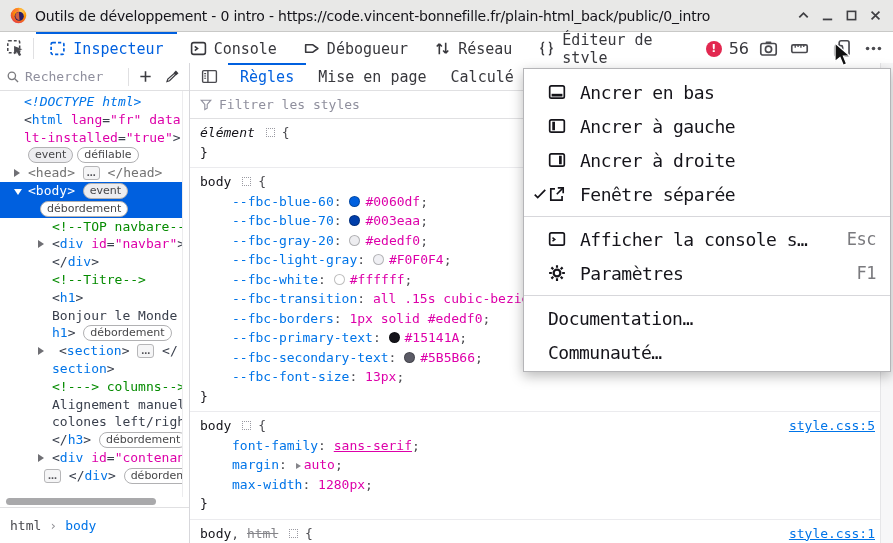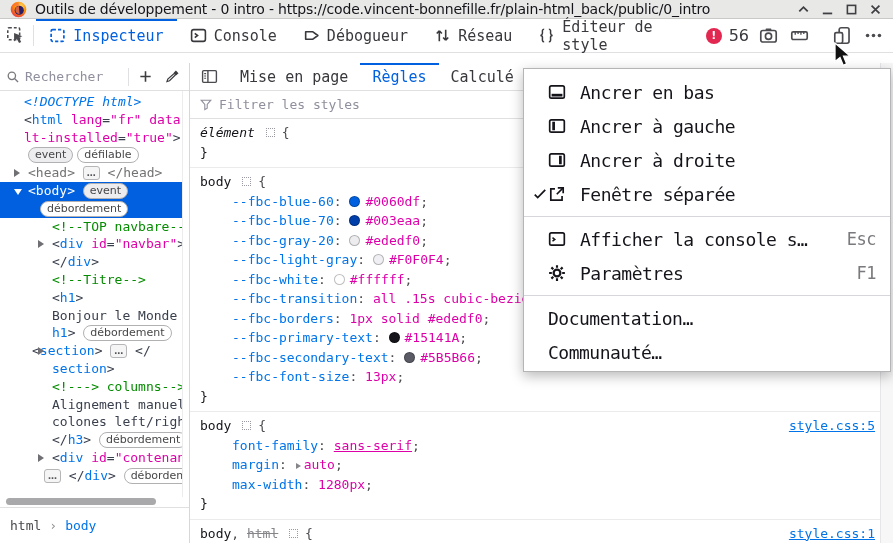--- a/index.html
+++ b/index.html
@@ -1,20 +1,20 @@
 <!DOCTYPE html>
 <html><head>
 <meta charset="utf-8">
 <style>
 *{margin:0;padding:0;box-sizing:border-box}
 html,body{width:893px;height:543px}
 body{position:relative;overflow:hidden;background:#fff;font-family:"DejaVu Sans",sans-serif;-webkit-font-smoothing:antialiased}
 svg{display:block}
 
-.titlebar{height:19px;background:#e8e8e7;border-bottom:1px solid #c9c9c7;display:flex;align-items:center;padding:0 10px;gap:8px}
+.titlebar{height:32px;background:#e8e8e7;border-bottom:1px solid #c9c9c7;display:flex;align-items:center;padding:0 10px;gap:8px}
 .fx-icon{width:17px;height:17px;flex:0 0 auto}
 .title{font-size:14px;color:#15141a;white-space:nowrap;overflow:hidden;letter-spacing:-.2px}
 .win-controls{display:flex;gap:9px;margin-left:auto;align-items:center}
 .wbtn{width:15px;height:15px;color:#3f3f43}
 .wbtn svg{width:100%;height:100%}
 
 .toolbar{height:34px;border-bottom:1px solid #e0e0e2;display:flex;align-items:stretch;background:#fff}
 .tbtn{width:32px;display:flex;align-items:center;justify-content:center;color:#4a4a4f}
 .tbtn svg{width:19px;height:19px}
 .tb-sep{width:1px;background:#e0e0e2;margin:6px 2px}
@@ -262,21 +262,21 @@
         <div class="trow" style="padding-left: 28px;"><span class="exp c" style="left: 14px;"></span><span class="sg-gray">&lt;head&gt; </span><span class="dots">…</span><span class="sg-gray"> &lt;/head&gt;</span></div>
         <div class="trow sel" style="padding-left: 28px;"><span class="exp o" style="left: 14px;"></span><span class="sg-brk">&lt;</span><span class="sg-tag">body</span><span class="sg-brk">&gt;</span><span class="sg-txt"> </span><span class="badge gray">event</span></div>
         <div class="trow sel" style="padding-left: 40px;"><span class="badge">débordement</span></div>
         <div class="trow" style="padding-left: 52px;"><span class="sg-com">&lt;!--TOP navbare--</span></div>
         <div class="trow" style="padding-left: 52px;"><span class="exp c" style="left: 38px;"></span><span class="sg-brk">&lt;</span><span class="sg-tag">div</span><span class="sg-txt"> </span><span class="sg-attr">id</span><span class="sg-brk">=</span><span class="sg-val">"navbar"</span><span class="sg-brk">&gt;</span></div>
         <div class="trow" style="padding-left: 52px;"><span class="sg-brk">&lt;/</span><span class="sg-tag">div</span><span class="sg-brk">&gt;</span></div>
         <div class="trow" style="padding-left: 52px;"><span class="sg-com">&lt;!--Titre--&gt;</span></div>
         <div class="trow" style="padding-left: 52px;"><span class="sg-brk">&lt;</span><span class="sg-tag">h1</span><span class="sg-brk">&gt;</span></div>
         <div class="trow" style="padding-left: 52px;"><span class="sg-txt">Bonjour le Monde</span></div>
         <div class="trow" style="padding-left: 52px;"><span class="sg-tag">h1</span><span class="sg-brk">&gt;</span><span class="sg-txt"> </span><span class="badge">débordement</span></div>
-        <div class="trow" style="padding-left: 32px;"><span class="exp c" style="left: 38px;"></span><span class="sg-brk">&lt;</span><span class="sg-tag">section</span><span class="sg-brk">&gt;</span><span class="sg-txt"> </span><span class="dots">…</span><span class="sg-txt"> </span><span class="sg-brk">&lt;/</span></div>
+        <div class="trow" style="padding-left: 59px;"><span class="exp c" style="left: 38px;"></span><span class="sg-brk">&lt;</span><span class="sg-tag">section</span><span class="sg-brk">&gt;</span><span class="sg-txt"> </span><span class="dots">…</span><span class="sg-txt"> </span><span class="sg-brk">&lt;/</span></div>
         <div class="trow" style="padding-left: 52px;"><span class="sg-tag">section</span><span class="sg-brk">&gt;</span></div>
         <div class="trow" style="padding-left: 52px;"><span class="sg-com">&lt;!---&gt; columns--&gt;</span></div>
         <div class="trow" style="padding-left: 52px;"><span class="sg-txt">Alignement manuel</span></div>
         <div class="trow" style="padding-left: 52px;"><span class="sg-txt">colones left/righ</span></div>
         <div class="trow" style="padding-left: 52px;"><span class="sg-brk">&lt;/</span><span class="sg-tag">h3</span><span class="sg-brk">&gt;</span><span class="sg-txt"> </span><span class="badge">débordement</span></div>
         <div class="trow" style="padding-left: 52px;"><span class="exp c" style="left: 38px;"></span><span class="sg-brk">&lt;</span><span class="sg-tag">div</span><span class="sg-txt"> </span><span class="sg-attr">id</span><span class="sg-brk">=</span><span class="sg-val">"contenan</span></div>
         <div class="trow" style="padding-left: 44px;"><span class="dots">…</span><span class="sg-txt"> </span><span class="sg-brk">&lt;/</span><span class="sg-tag">div</span><span class="sg-brk">&gt;</span><span class="sg-txt"> </span><span class="badge">débordeme</span></div>
       </div>
     <div class="hscroll">
         <div class="hthumb"></div>
@@ -291,22 +291,22 @@
   <div class="right">
     <div class="rtabs">
       <span class="rtab-toggle">
           <svg viewBox="0 0 16 16">
             <rect x="1.5" y="2.5" width="13" height="11" rx="1" fill="none" stroke="currentColor" stroke-width="1.3"></rect>
             <path d="M6.5 2.5v11" stroke="currentColor" stroke-width="1.3"></path>
             <path d="M3 5.3h1.8M3 7.5h1.8M3 9.7h1.8" stroke="currentColor" stroke-width="1"></path>
           </svg>
         </span>
       <span id="rules-tabs" style="display:flex">
+          <span class="rtab active">Règles</span>
           <span class="rtab">Mise en page</span>
-          <span class="rtab active">Règles</span>
           <span class="rtab">Calculé</span>
         </span>
     </div>
     <div class="filter-row">
       <span class="fun">
           <svg viewBox="0 0 12 12">
             <path d="M1.2 1.2h9.6L7.2 5.4v3.7L4.8 10.6V5.4z" fill="none" stroke="currentColor" stroke-width="1.1"></path>
           </svg>
         </span>
       <input class="filter-input" placeholder="Filtrer les styles" style="">

